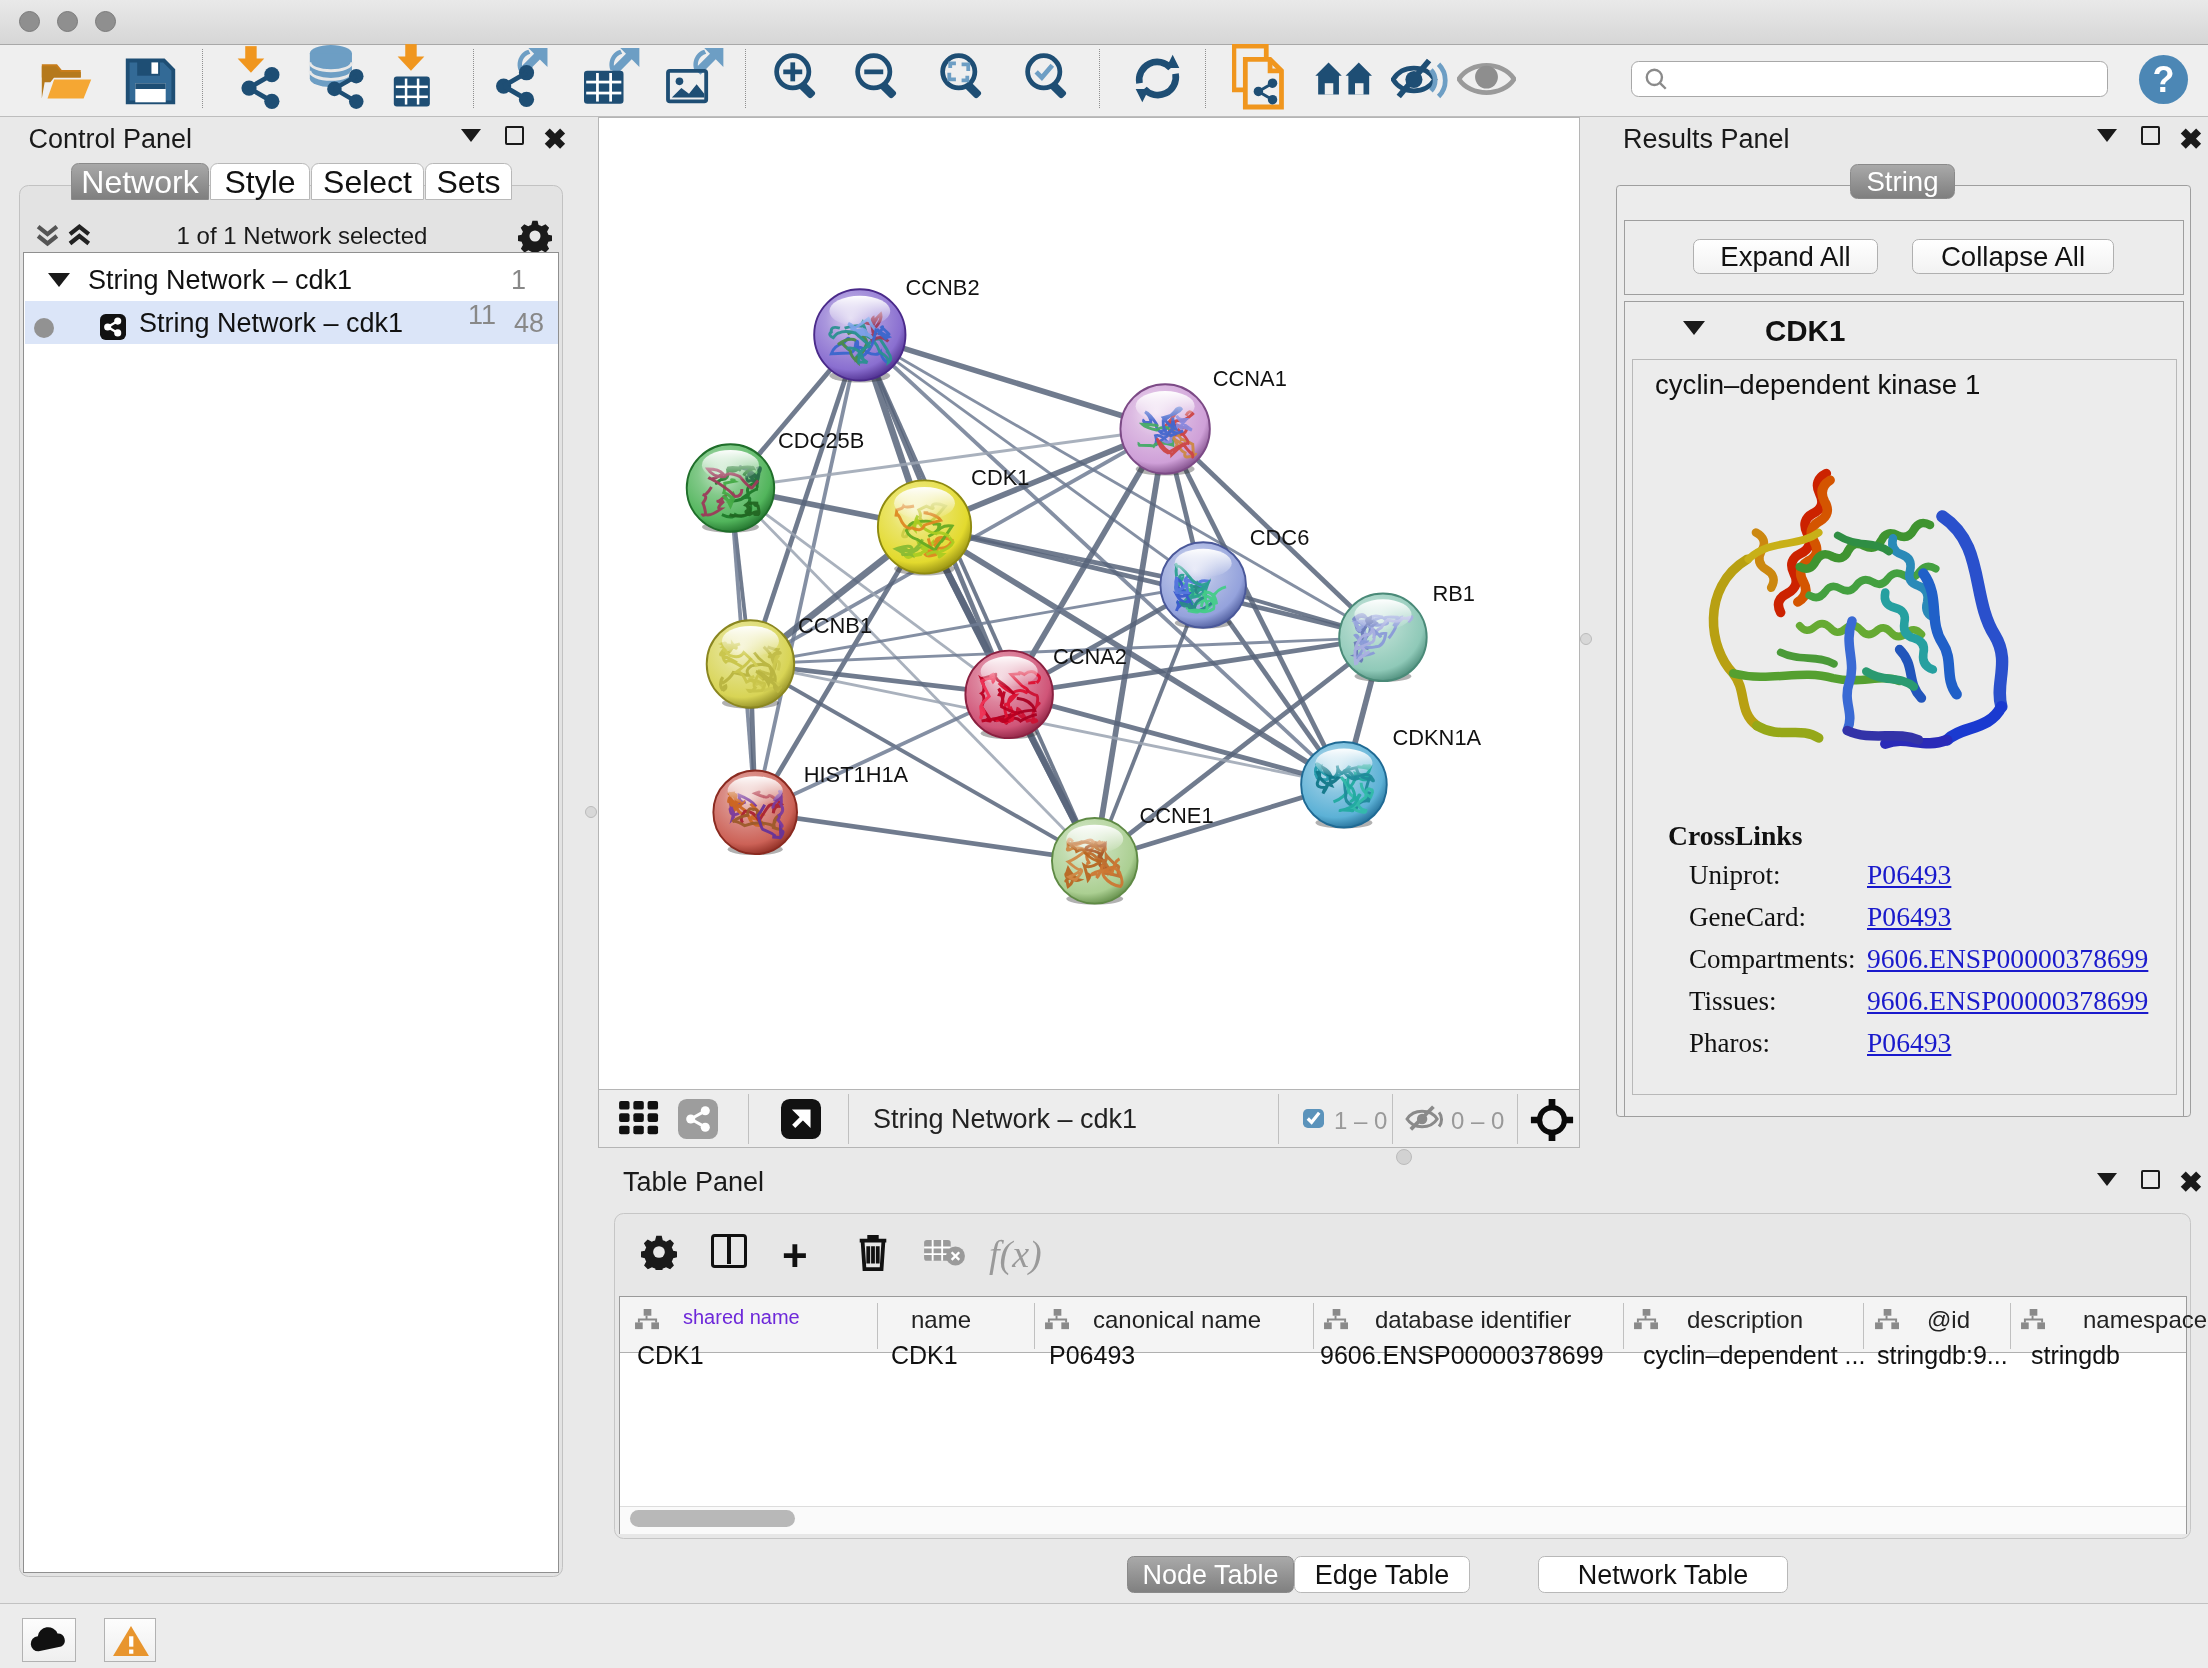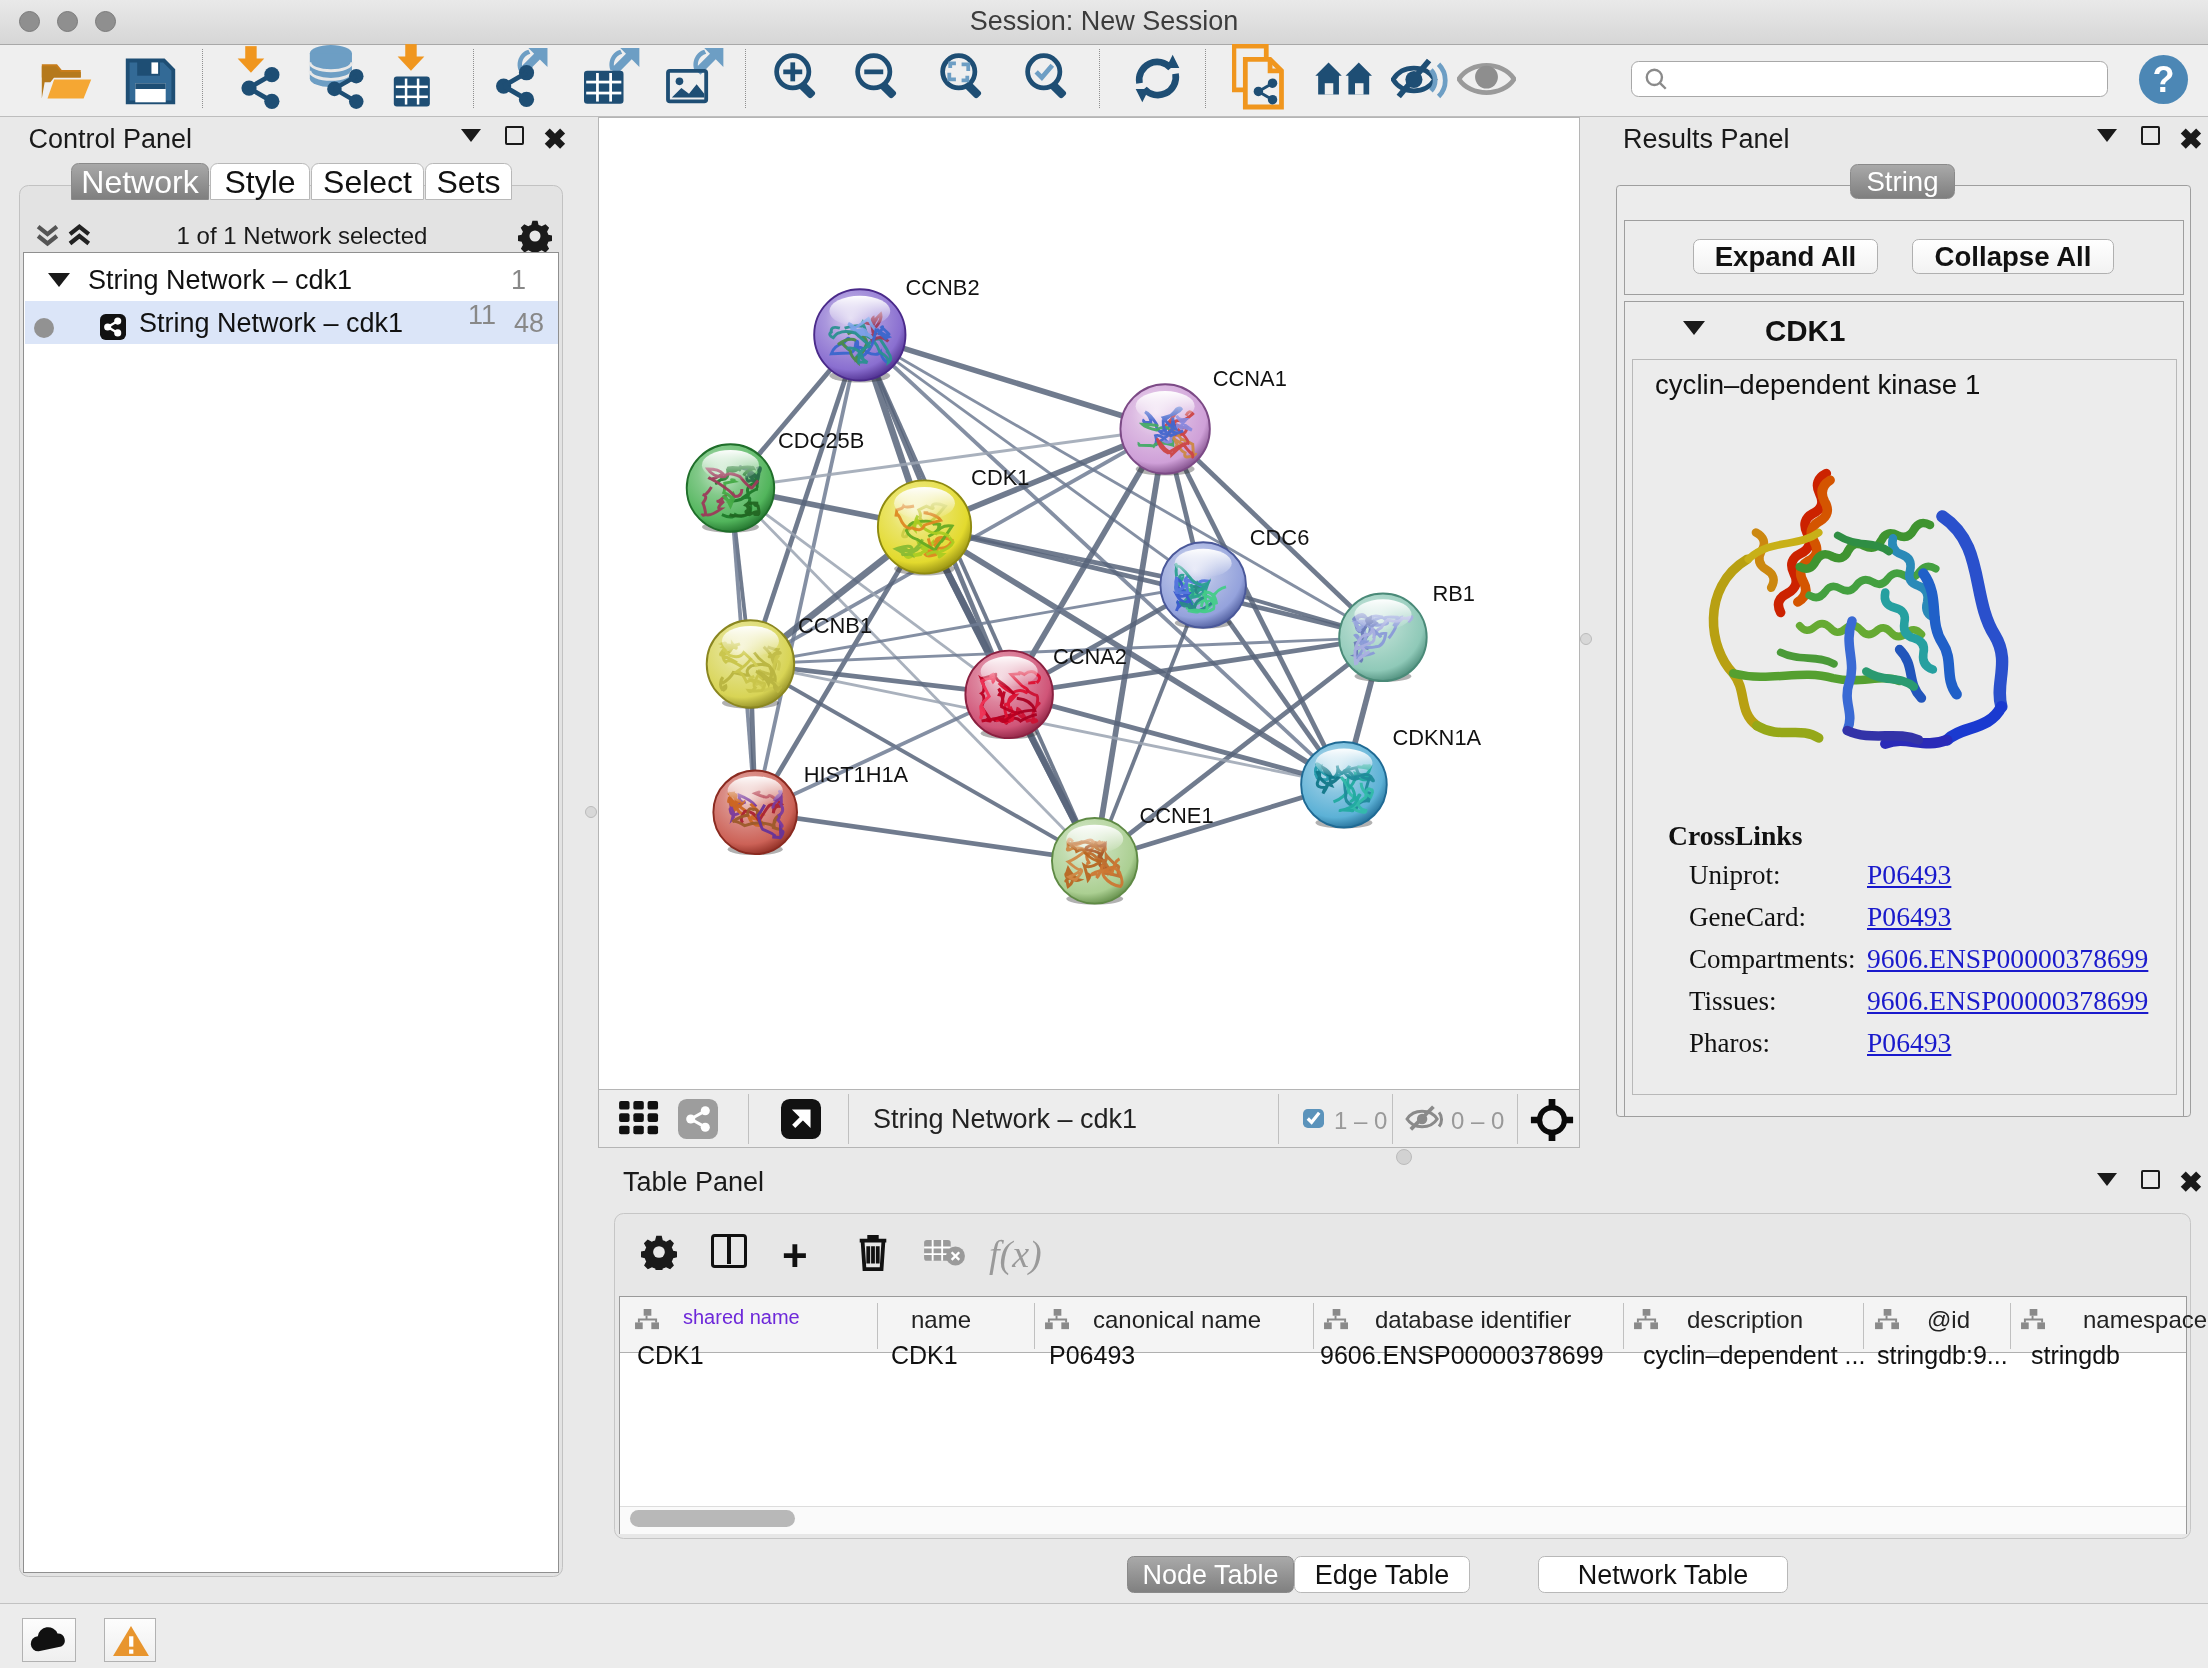--- a/index.html
+++ b/index.html
@@ -1,32 +1,31 @@
 <!DOCTYPE html>
 <html style="font-size:15px"><head><meta charset="utf-8"><style>
 * { margin:0; padding:0; box-sizing:border-box; }
 html,body { width:2208px; height:1668px; font-family:"Liberation Sans",sans-serif; background:#e9e9e9; }
 .abs { position:absolute; }
 .panel-title { font-size:27px; color:#1a1a1a; }
 .tab { position:absolute; border:1px solid #b8b8b8; background:#fff; color:#111;
   text-align:center; font-size:32px; border-radius:7.6px 7.6px 0 0; }
 .tab.sel { background:linear-gradient(#a8a8a8,#7f7f7f); color:#fff; border-color:#8a8a8a; }
 .btn { position:absolute; background:linear-gradient(#ffffff,#f2f2f2); border:1px solid #b0b0b0;
-  border-radius:6.7px; text-align:center; font-size:27.6px; color:#111;font-weight:bold; }
+  border-radius:6.7px; text-align:center; font-size:27.6px; color:#111; }
 .btab { position:absolute; border:1px solid #b8b8b8; background:#fff; color:#111;
   text-align:center; font-size:27px; border-radius:6.7px; }
 .btab.sel { background:linear-gradient(#a9a9a9,#808080); color:#fff; border-color:#8a8a8a; }
 </style></head>
 <body>
 
 <div class="abs" style="left:0;top:0;width:2208px;height:45px;background:linear-gradient(#e9e9e9,#d6d6d6);border-bottom:1px solid #a8a8a8">
   <div class="abs" style="left:19px;top:11.4px;width:21px;height:21px;border-radius:50%;background:#8f8f8f;border:1px solid #7a7a7a"></div>
   <div class="abs" style="left:57px;top:11.4px;width:21px;height:21px;border-radius:50%;background:#8f8f8f;border:1px solid #7a7a7a"></div>
   <div class="abs" style="left:95px;top:11.4px;width:21px;height:21px;border-radius:50%;background:#8f8f8f;border:1px solid #7a7a7a"></div>
-  <div class="abs" style="left:0;top:5.7px;width:2208px;text-align:center;font-size:27px;color:#3c3c3c">Session: New Session</div>
 </div>
 
 <div class="abs" style="left:0;top:45px;width:2208px;height:72px;background:#efefef;border-bottom:1px solid #bdbdbd"></div>
 <svg style="position:absolute;left:38px;top:51px" width="57" height="57" viewBox="0 0 60 60">
     <path d="M4 14 h16 l5 6 h20 v8 H4Z" fill="#c87d1a"></path>
     <path d="M4 50 V16 h15 l5 6 h21 v6 h-28 l-4 5 h-6Z" fill="#b5791c"></path>
     <path d="M10 50 L17 30 H56 L48 50Z" fill="#f5a733"></path>
   </svg>
 <svg style="position:absolute;left:122px;top:51px" width="57" height="57" viewBox="0 0 60 60">
     <path d="M6 10 h38 l10 10 v34 h-48Z" fill="#336a96"></path>

